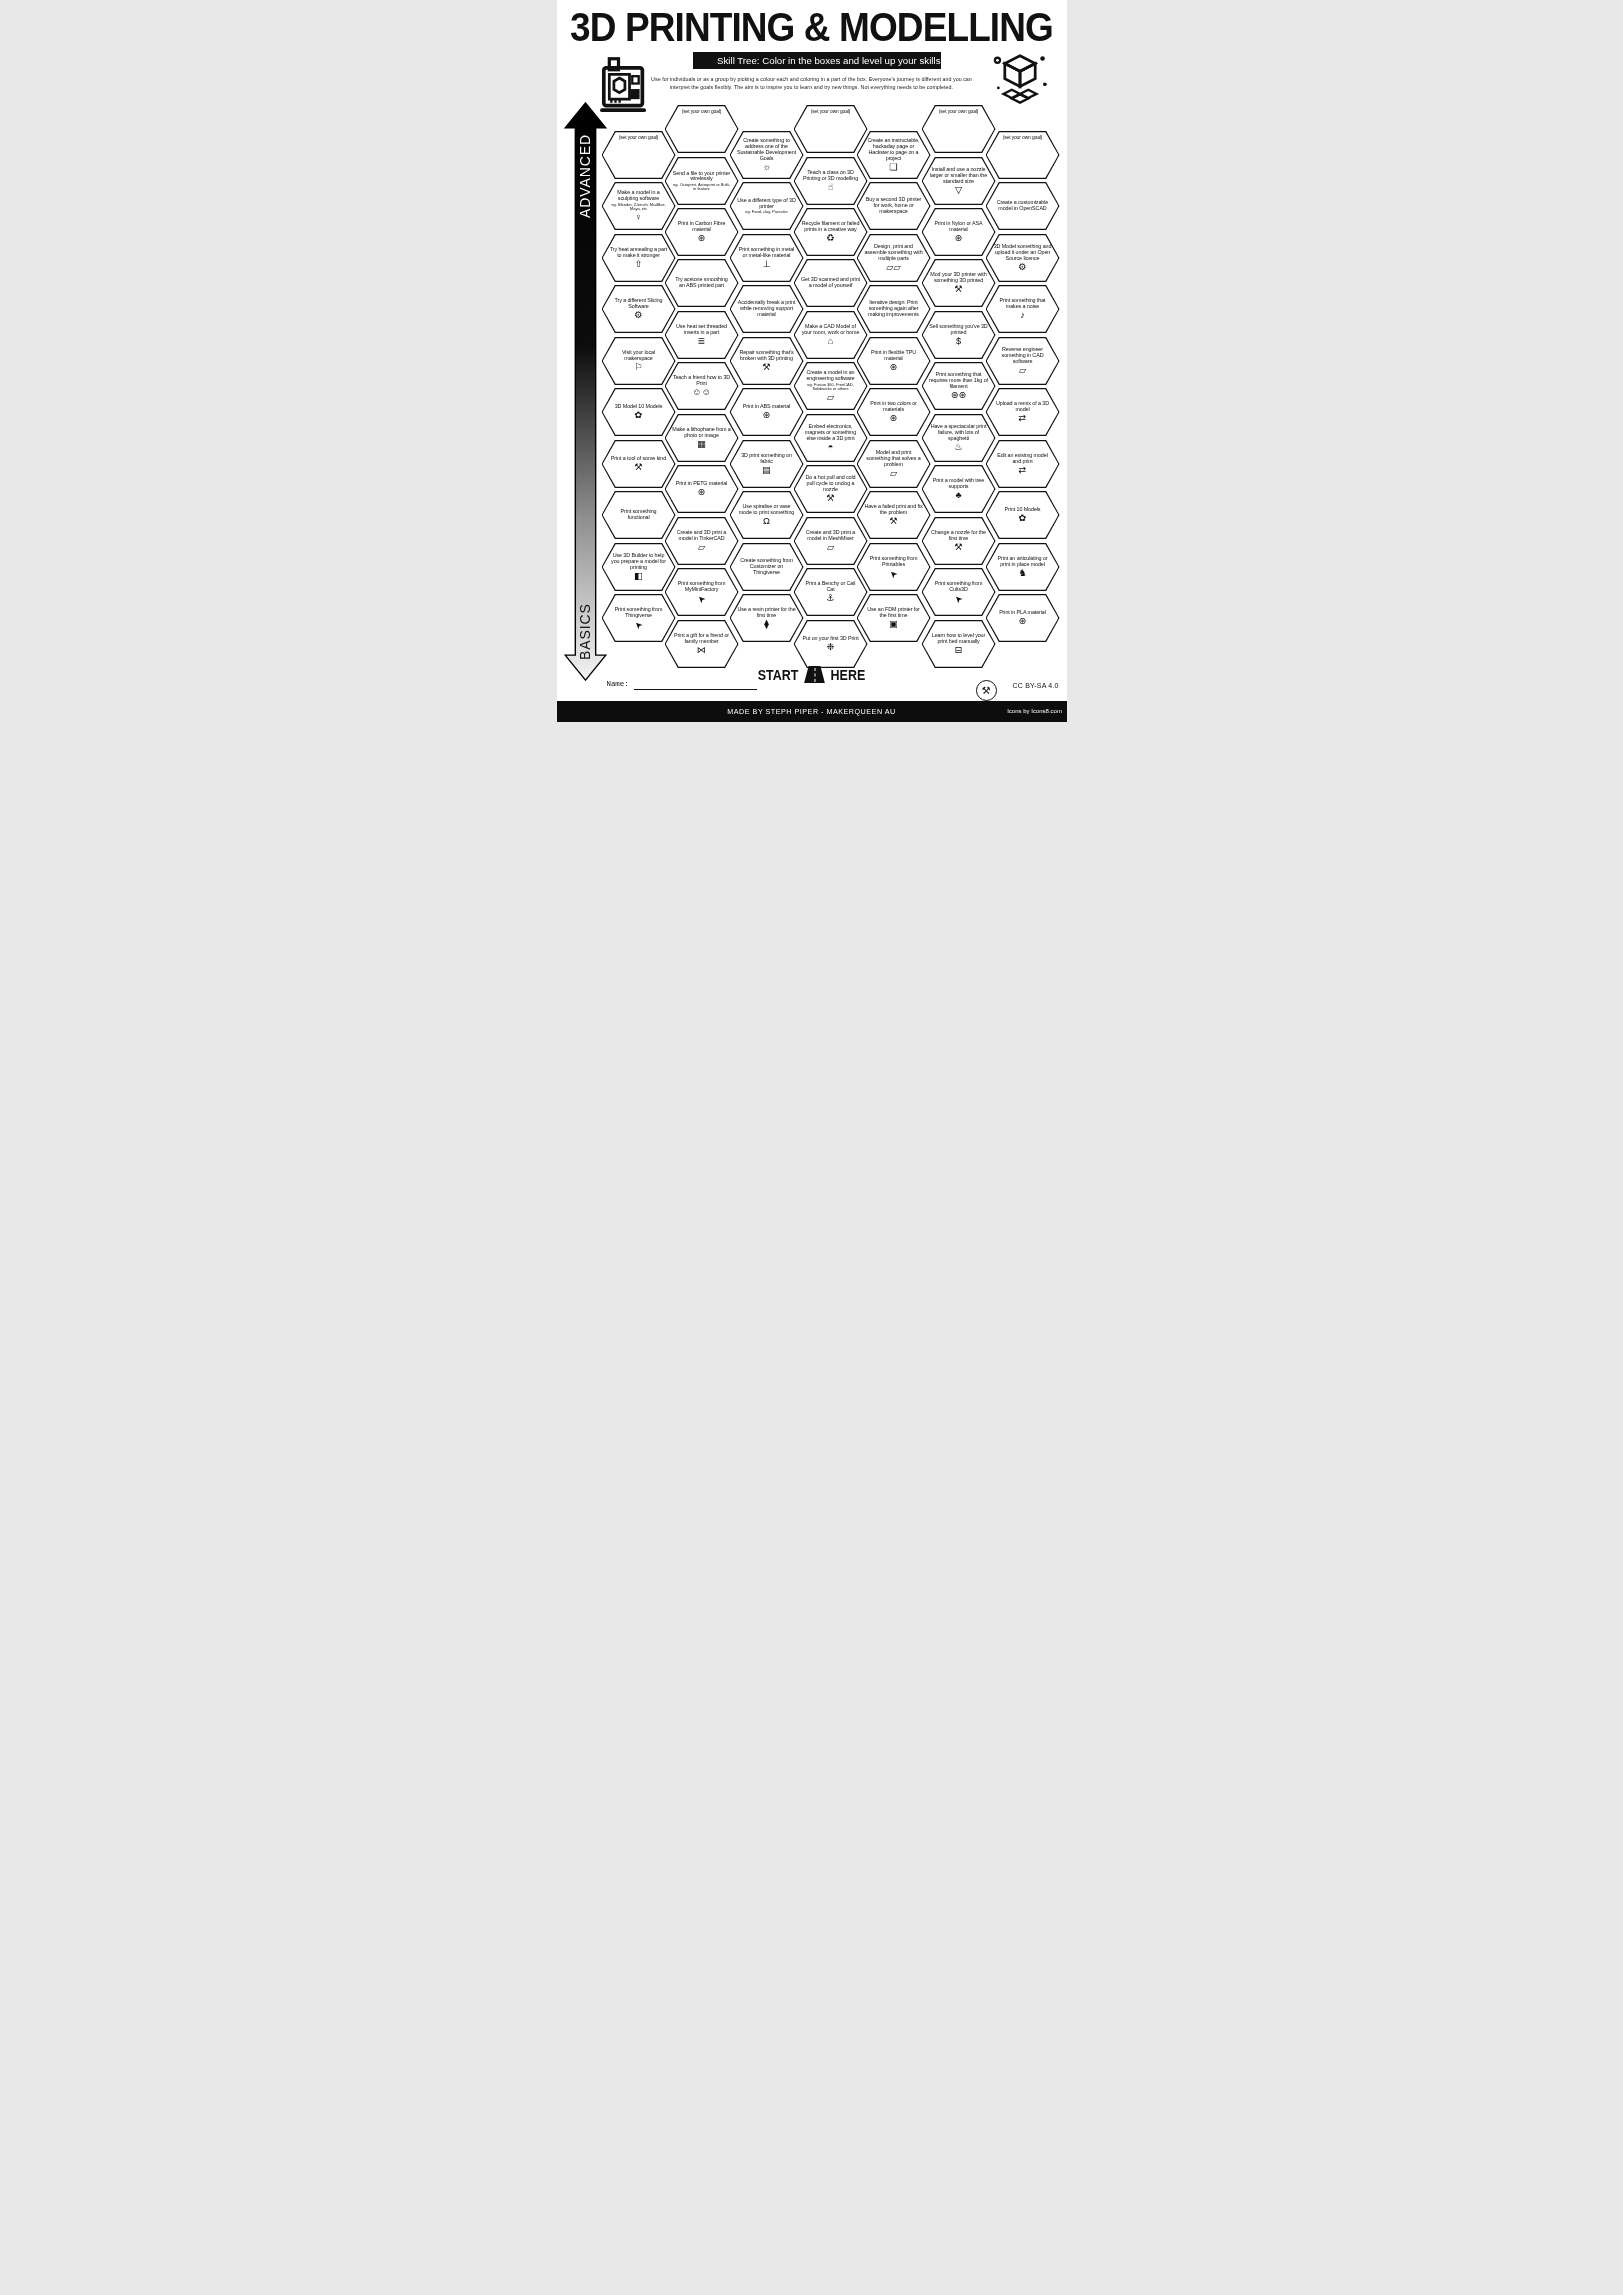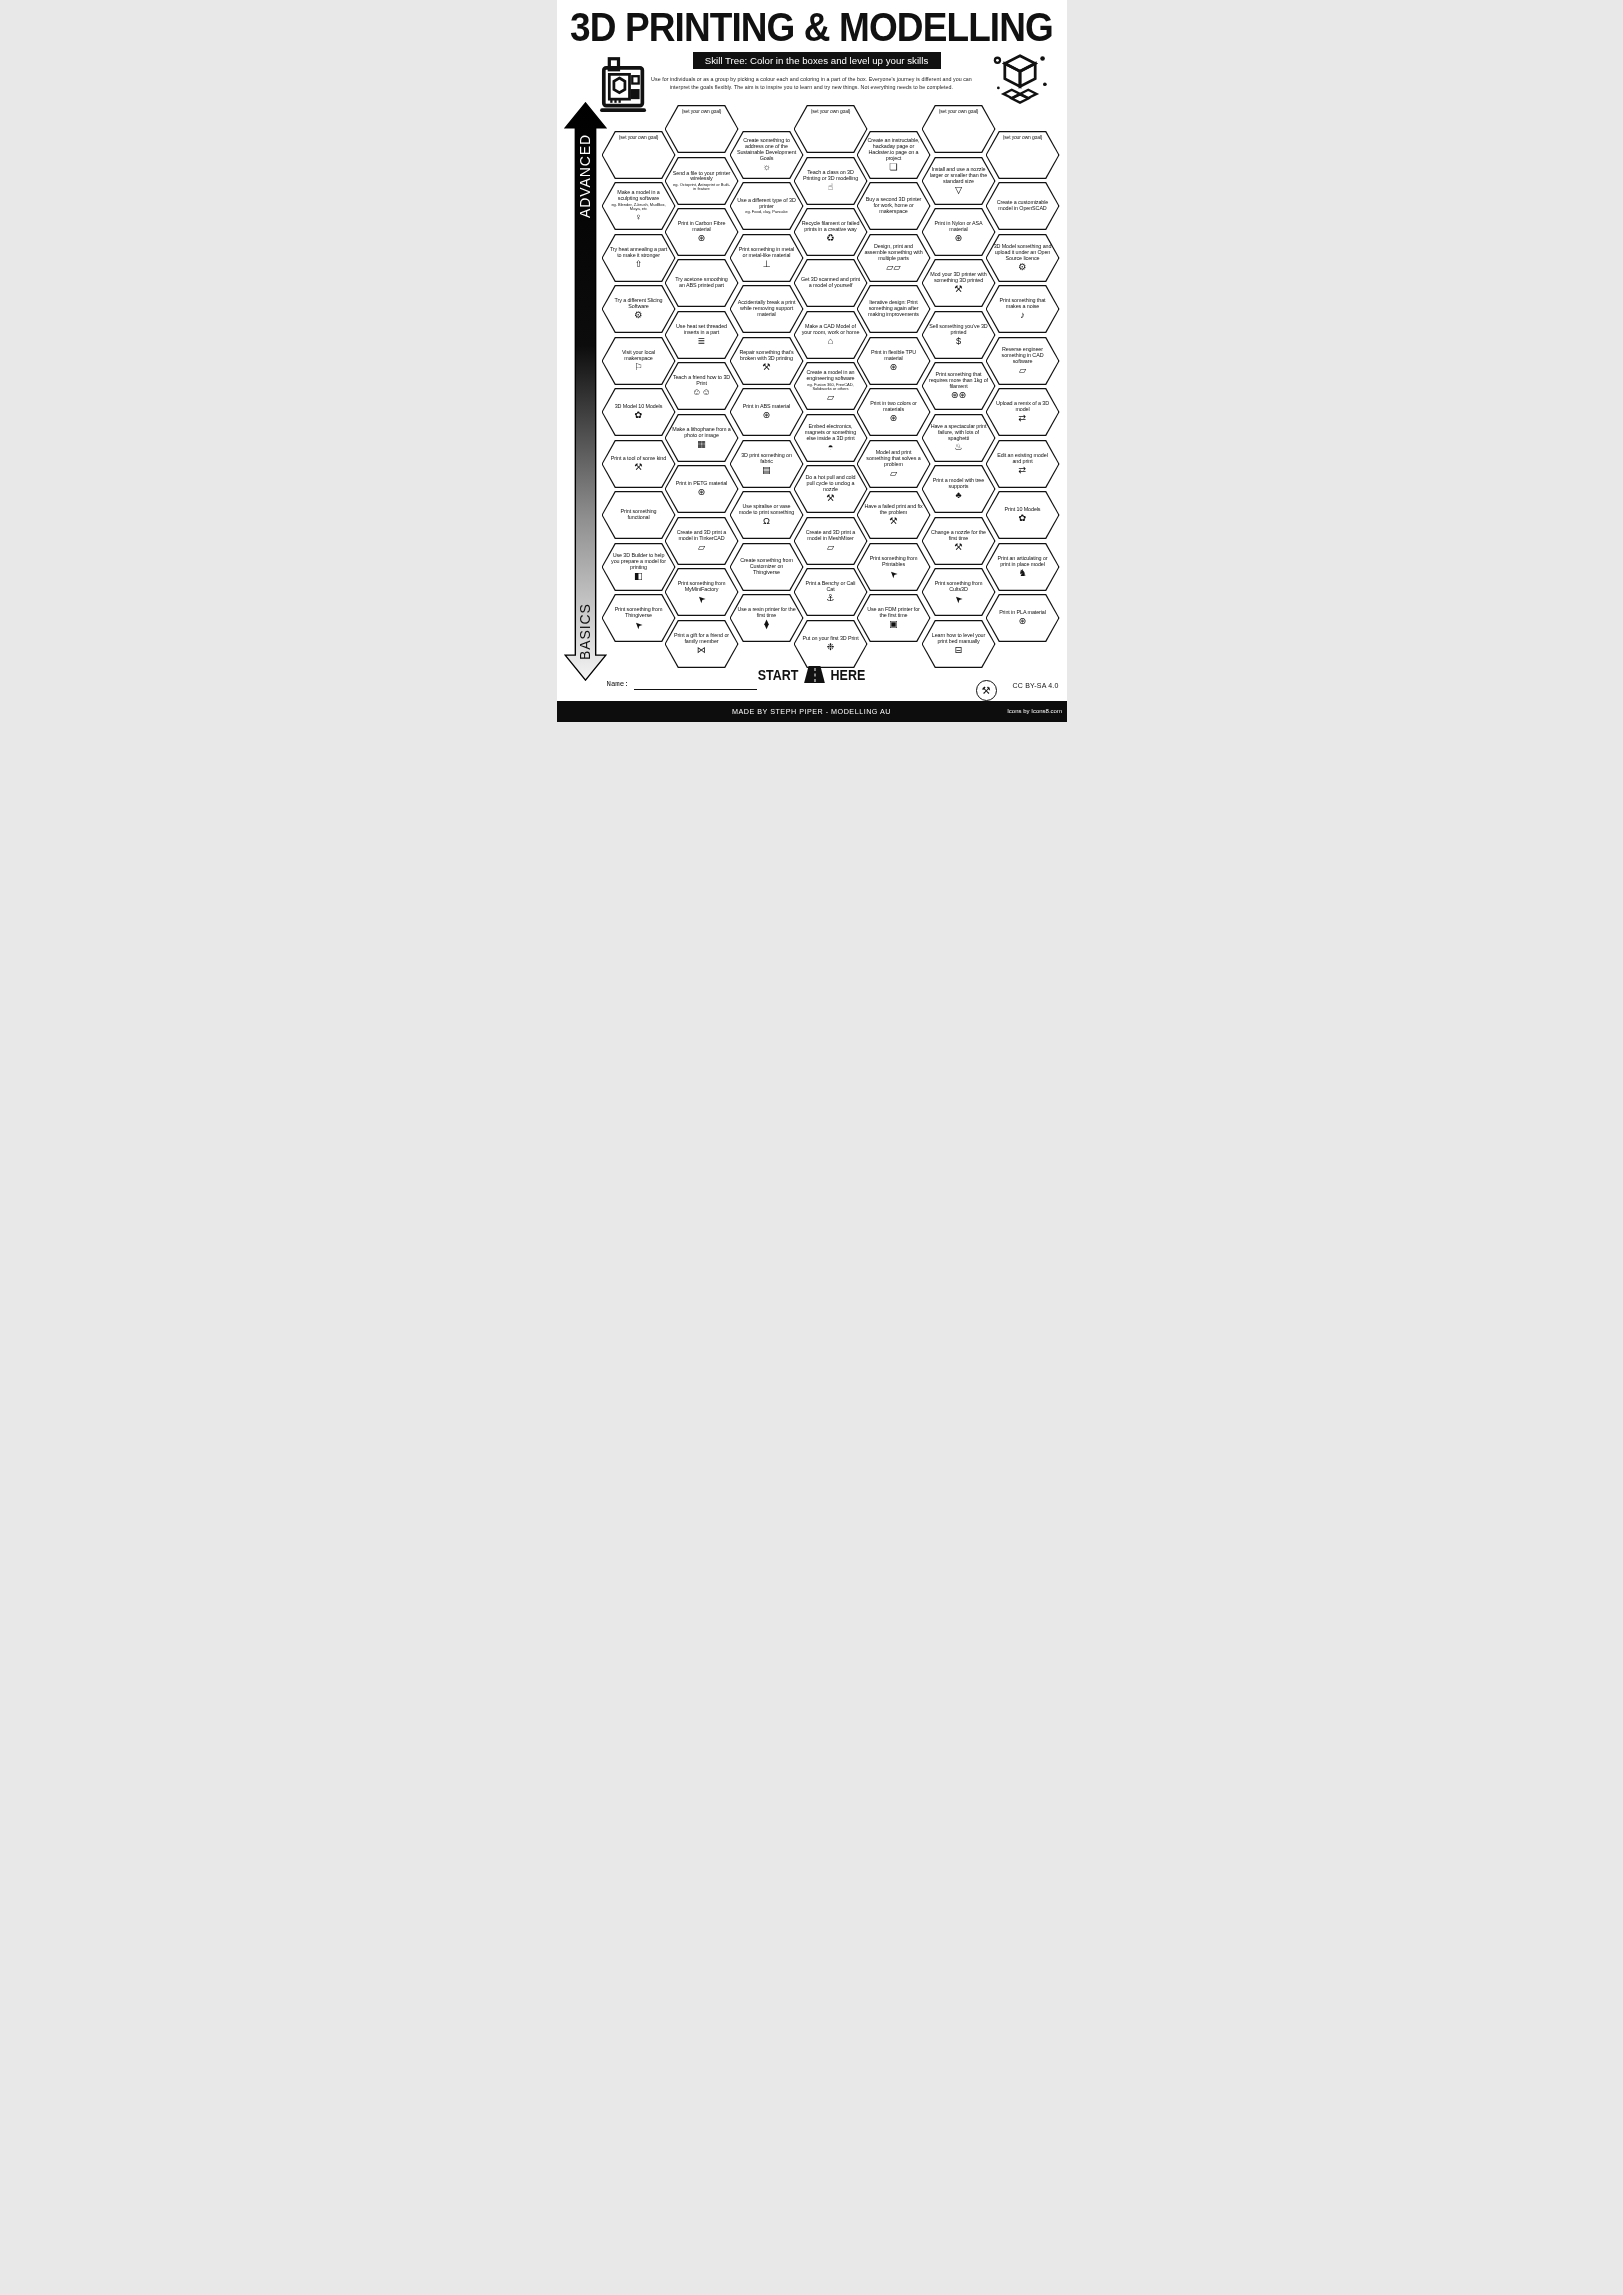--- a/index.html
+++ b/index.html
@@ -10,21 +10,21 @@
     font-family:"Liberation Sans","DejaVu Sans",sans-serif; color:#111;
   }
   
   #main-title {
     position:absolute; top:3.7px; left:0; width:100%;
     text-align:center; font-size:37px; font-weight:bold; letter-spacing:-0.9px;
     transform:scaleY(1.12); transform-origin:top center; white-space:nowrap;
   }
   #subtitle-bar {
     position:absolute; top:52px; left:136px; width:248px; height:17px;
-    background:#111; color:#fff; text-align:center;
+    background:#111; color:#fff; text-align:right;
     font-size:9.7px; line-height:17px; font-weight:normal;
   }
   .desc-line {
     position:absolute; left:0; width:100%; text-align:center;
     font-size:5.3px; color:#1a1a1a; letter-spacing:0.05px;
   }
   #desc-line1 { top:76px; }
   #desc-line2 { top:84px; }
   
   #printer-logo { position:absolute; left:41px; top:56px; }
@@ -733,18 +733,18 @@
 
   <div id="name-row">
     <span id="name-label">Name:</span>
   </div>
   <div id="name-line"></div>
 
   <div id="maker-badge">⚒</div>
   <div id="license-text">CC BY-SA 4.0</div>
 
   <div id="footer-bar">
-    <div id="made-by">MADE BY STEPH PIPER  -  MODELLING AU</div>
+    <div id="made-by">MADE BY STEPH PIPER  -  MAKERQUEEN AU</div>
     <div id="icons-credit">Icons by Icons8.com</div>
   </div>
 
 </div>
 
 
 </body></html>

